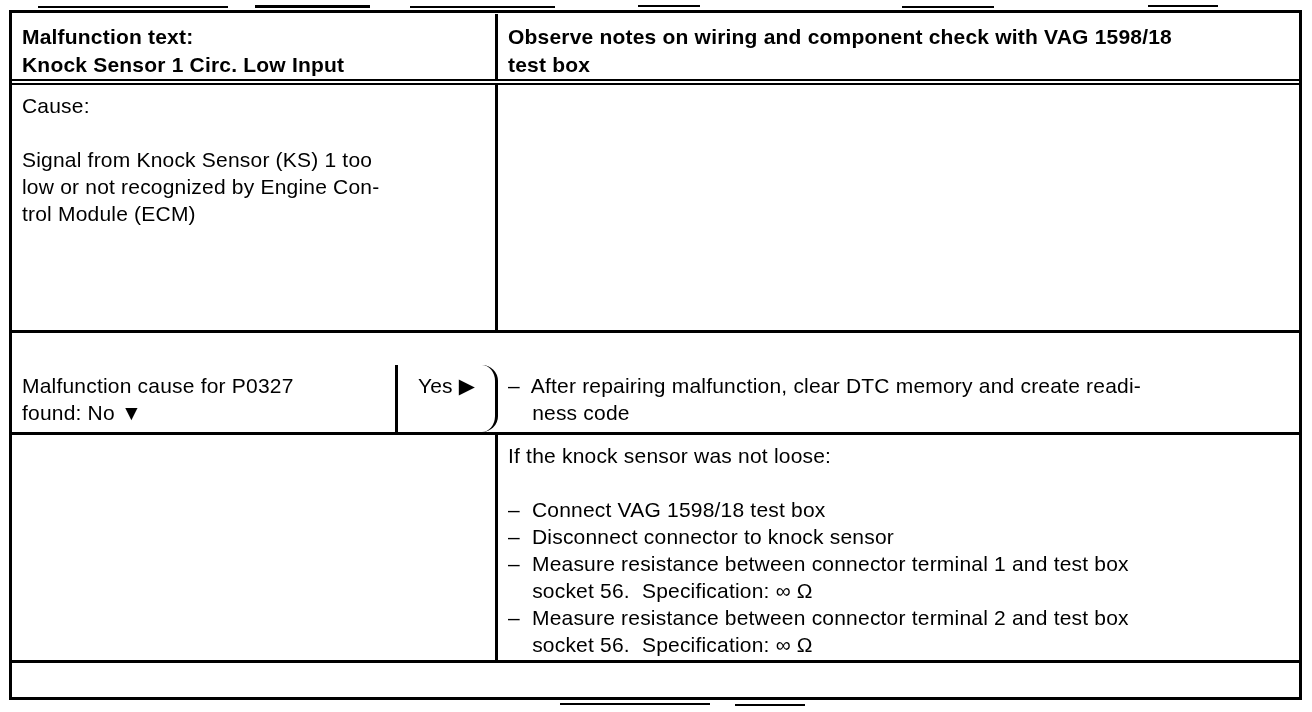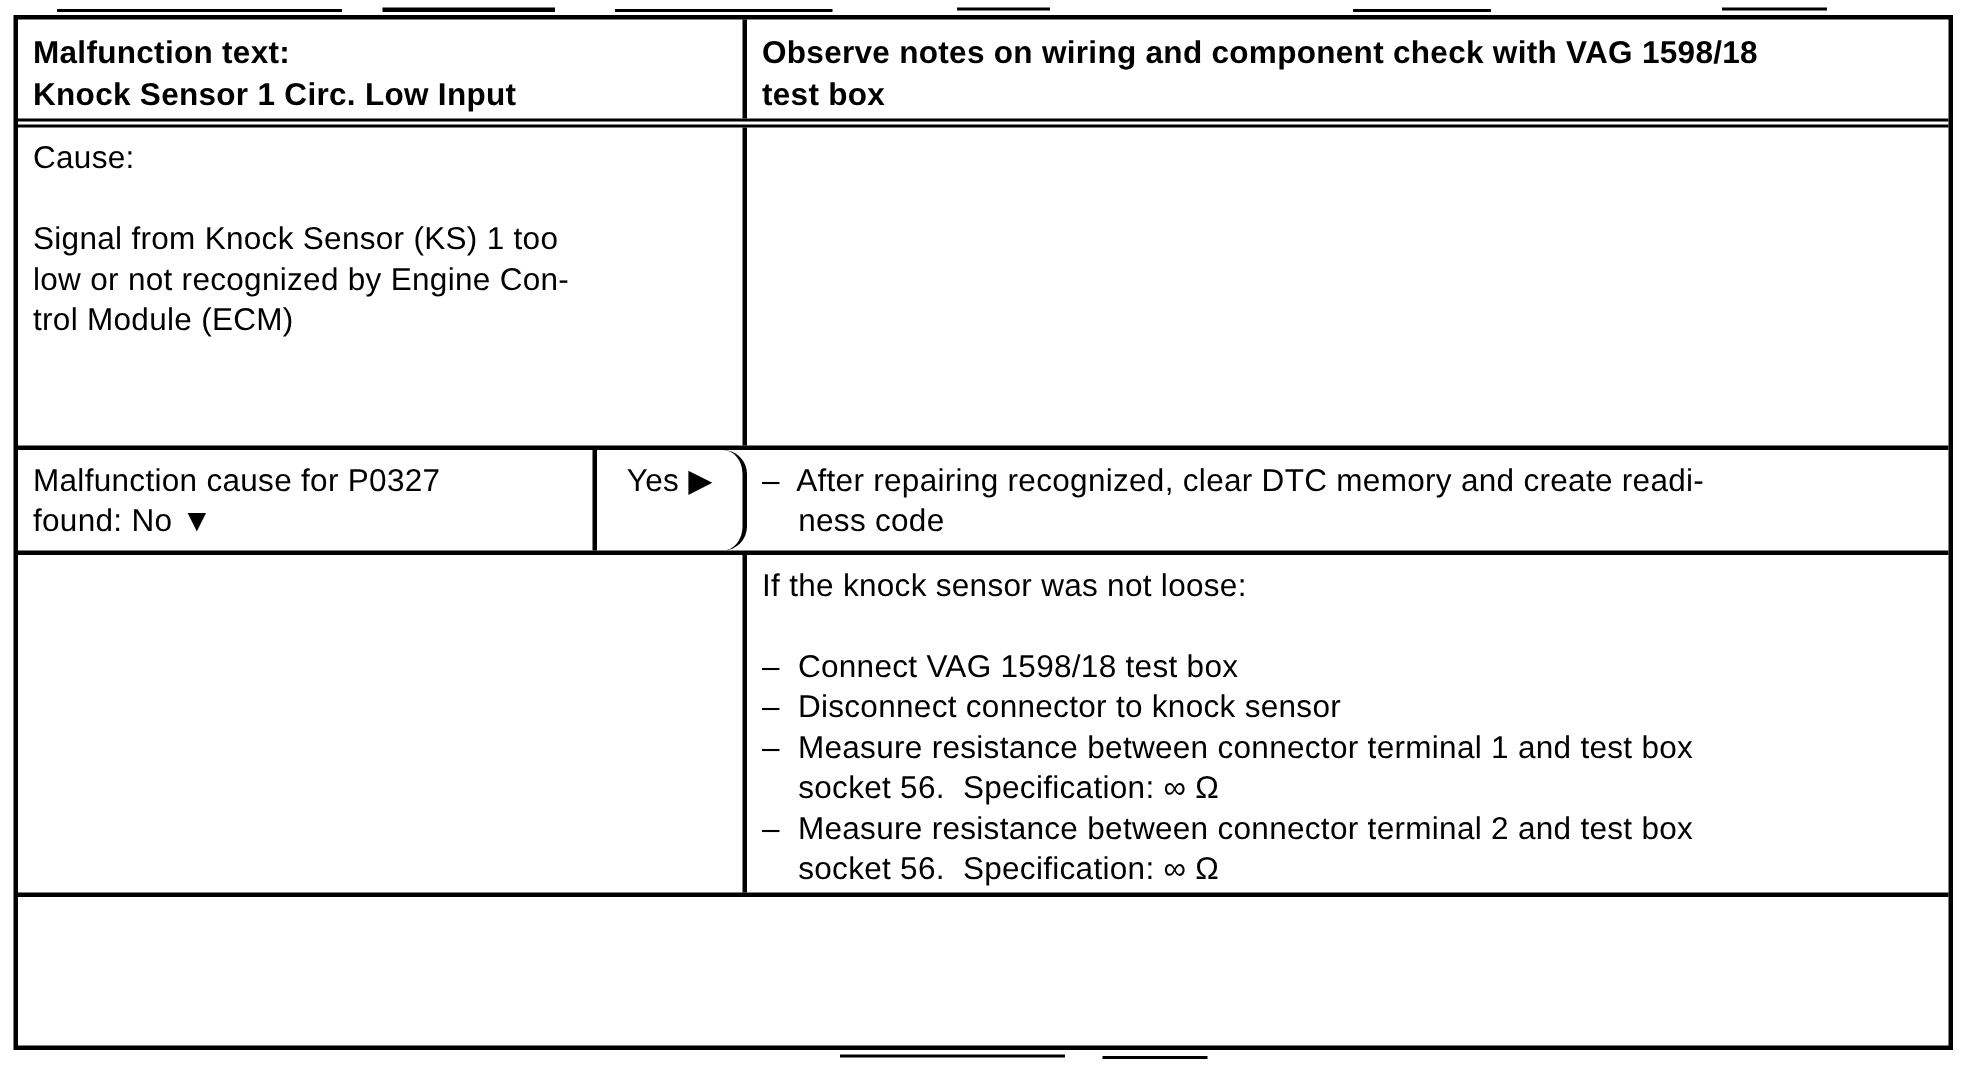--- a/index.html
+++ b/index.html
@@ -28,23 +28,23 @@
     border: 3px solid #000;
     background: #fff;
     display: flex;
     flex-direction: column;
   }
   .row {
     display: flex;
     flex-shrink: 0;
     box-sizing: border-box;
   }
-  .row-header   { height: 72px;  border-bottom: 6px double #000; }
-  .row-cause    { height: 215px; border-bottom: 3px solid #000; }
-  .row-decision { height: 70px;  border-bottom: 3px solid #000; }
+  .row-header   { height: 72px;  border-bottom: 6px double #000; align-items: center; }
+  .row-cause    { height: 248px; border-bottom: 3px solid #000; }
+  .row-decision { height: 70px;  border-bottom: 3px solid #000; margin-top: 32px; }
   .row-continue { height: 228px; border-bottom: 3px solid #000; }
   .row-footer   { flex: 1; }
   .cell {
     box-sizing: border-box;
     padding: 7px 10px 0 10px;
     font-size: 21px;
     line-height: 27px;
     white-space: pre-wrap;
     overflow: hidden;
     letter-spacing: 0.2px;
@@ -98,21 +98,21 @@
 
 Signal from Knock Sensor (KS) 1 too
 low or not recognized by Engine Con-
 trol Module (ECM)</div>
     </div>
 
     <div class="row row-decision">
       <div class="cell no-cell">Malfunction cause for P0327
 found: No ▼</div>
       <div class="cell yes-cell">Yes ▶</div>
-      <div class="cell col-right">–  After repairing recognized, clear DTC memory and create readi-
+      <div class="cell col-right">–  After repairing malfunction, clear DTC memory and create readi-
     ness code</div>
     </div>
 
     <div class="row row-continue">
       <div class="cell col-left"></div>
       <div class="cell col-right">If the knock sensor was not loose:
 
 –  Connect VAG 1598/18 test box
 –  Disconnect connector to knock sensor
 –  Measure resistance between connector terminal 1 and test box

